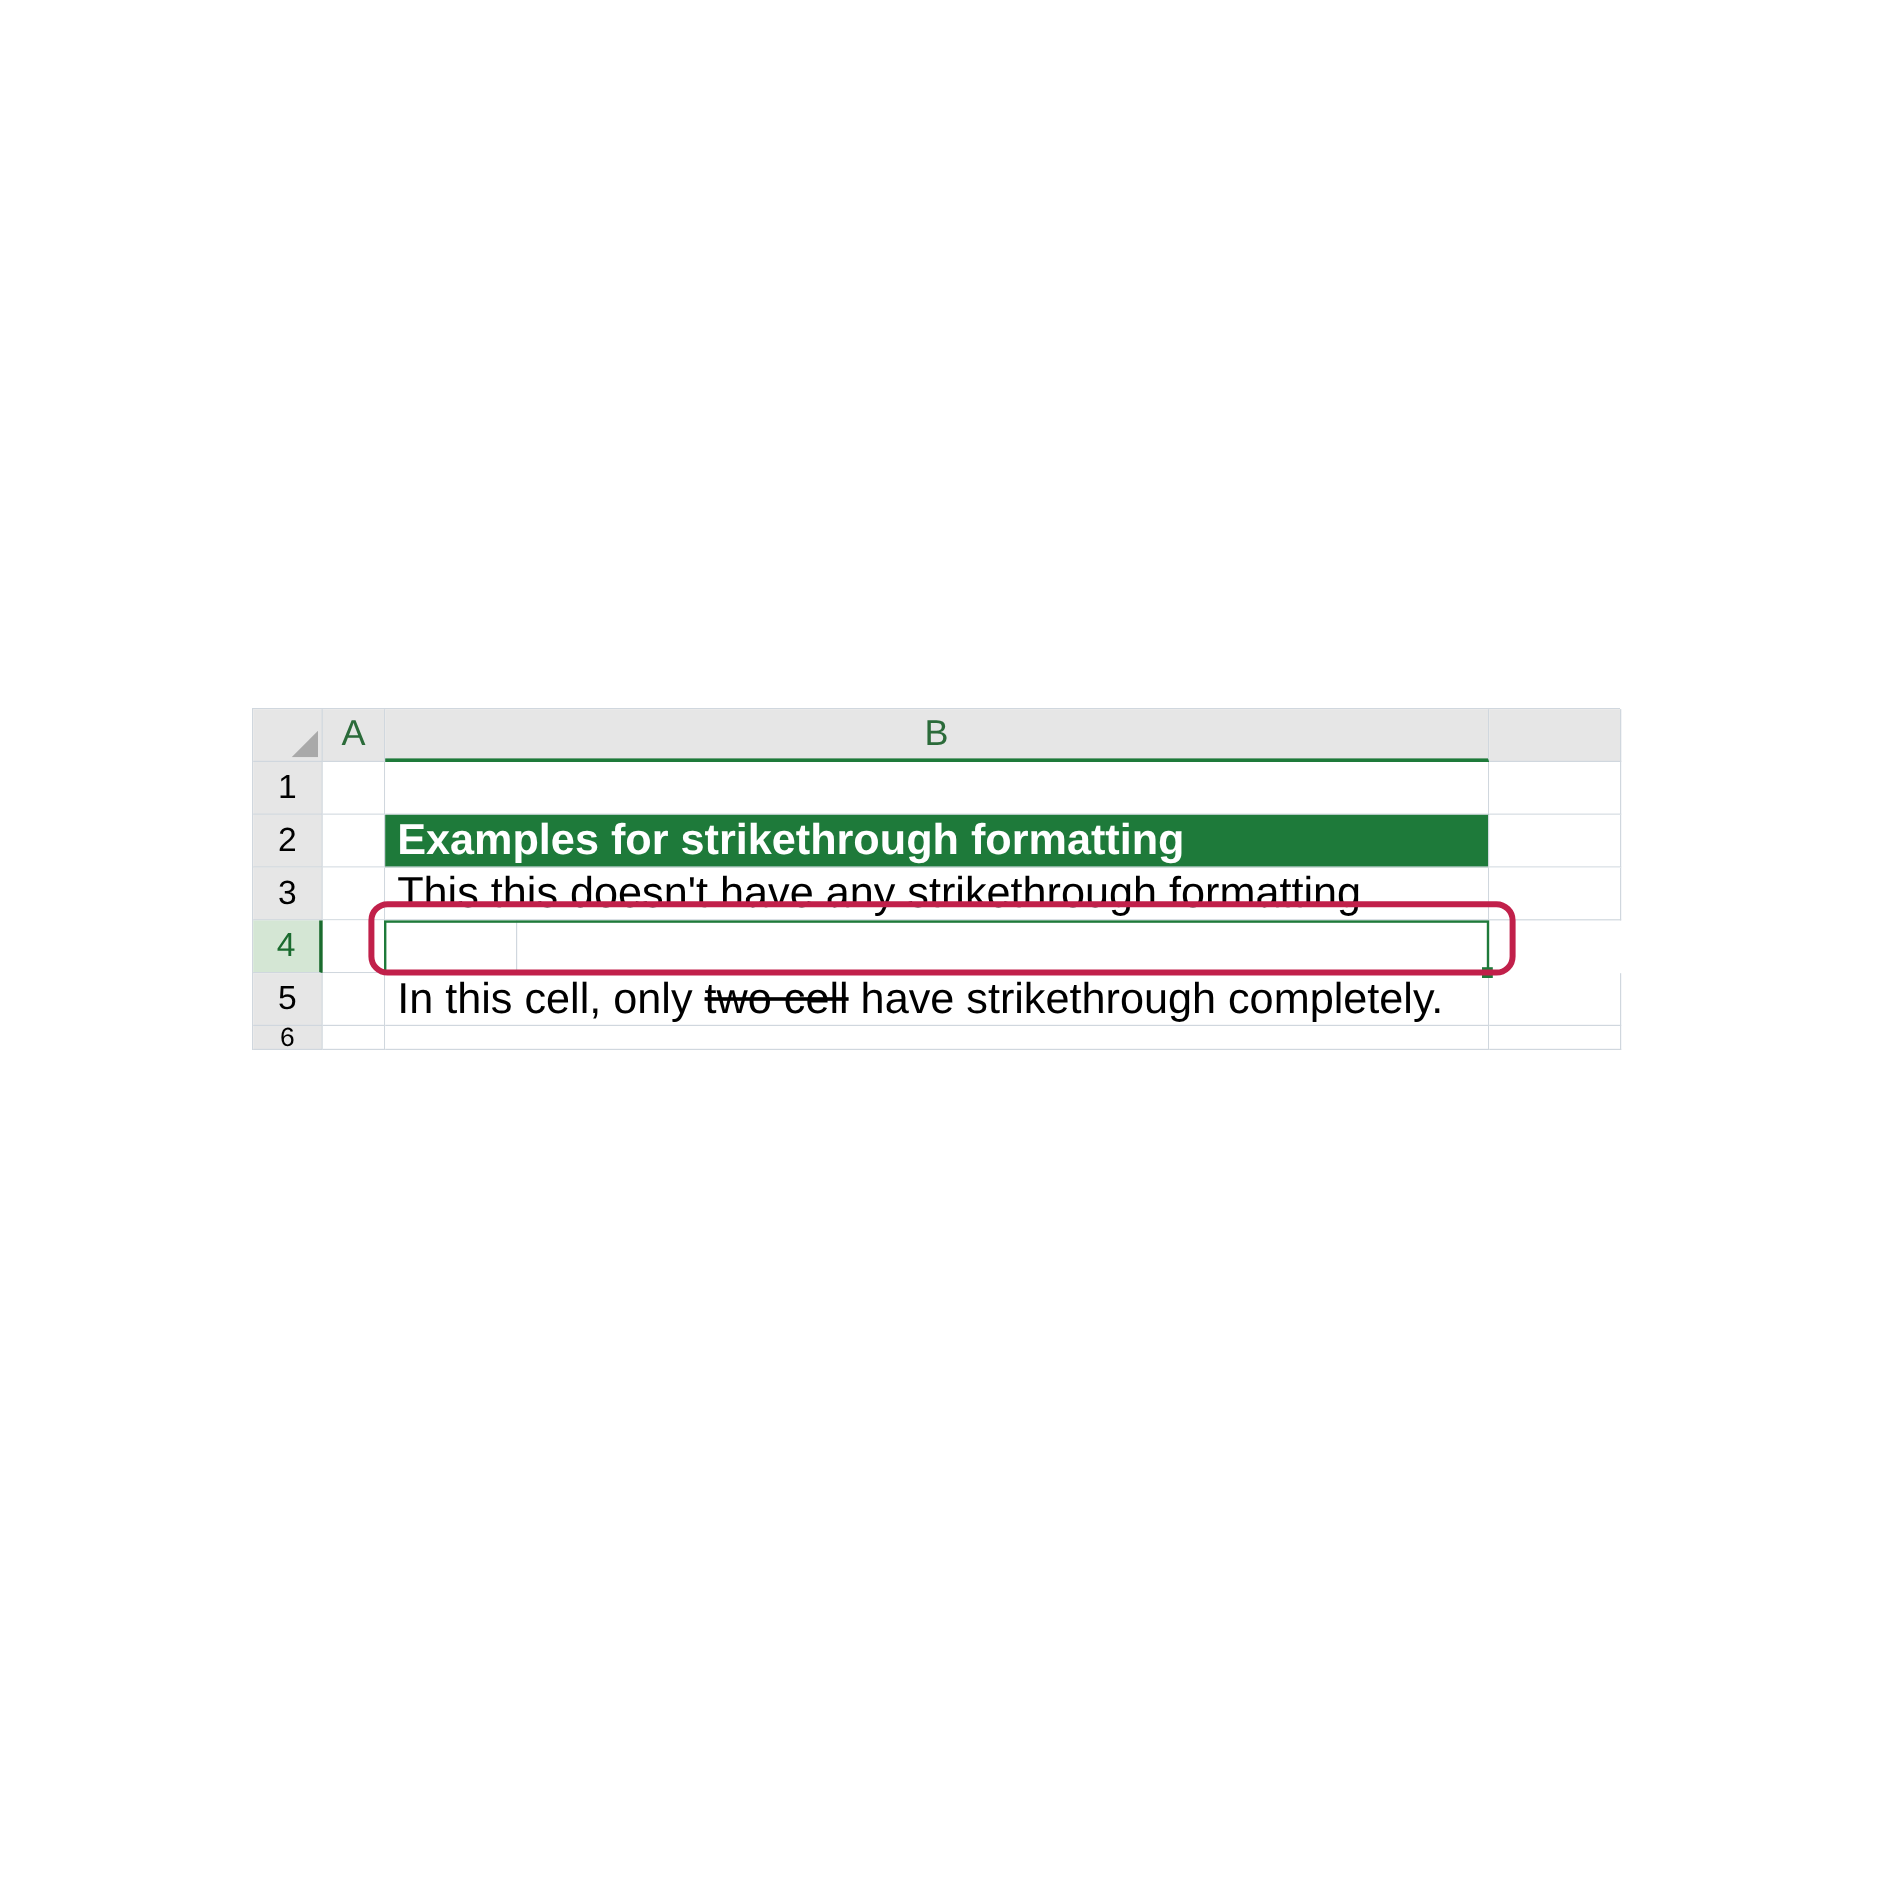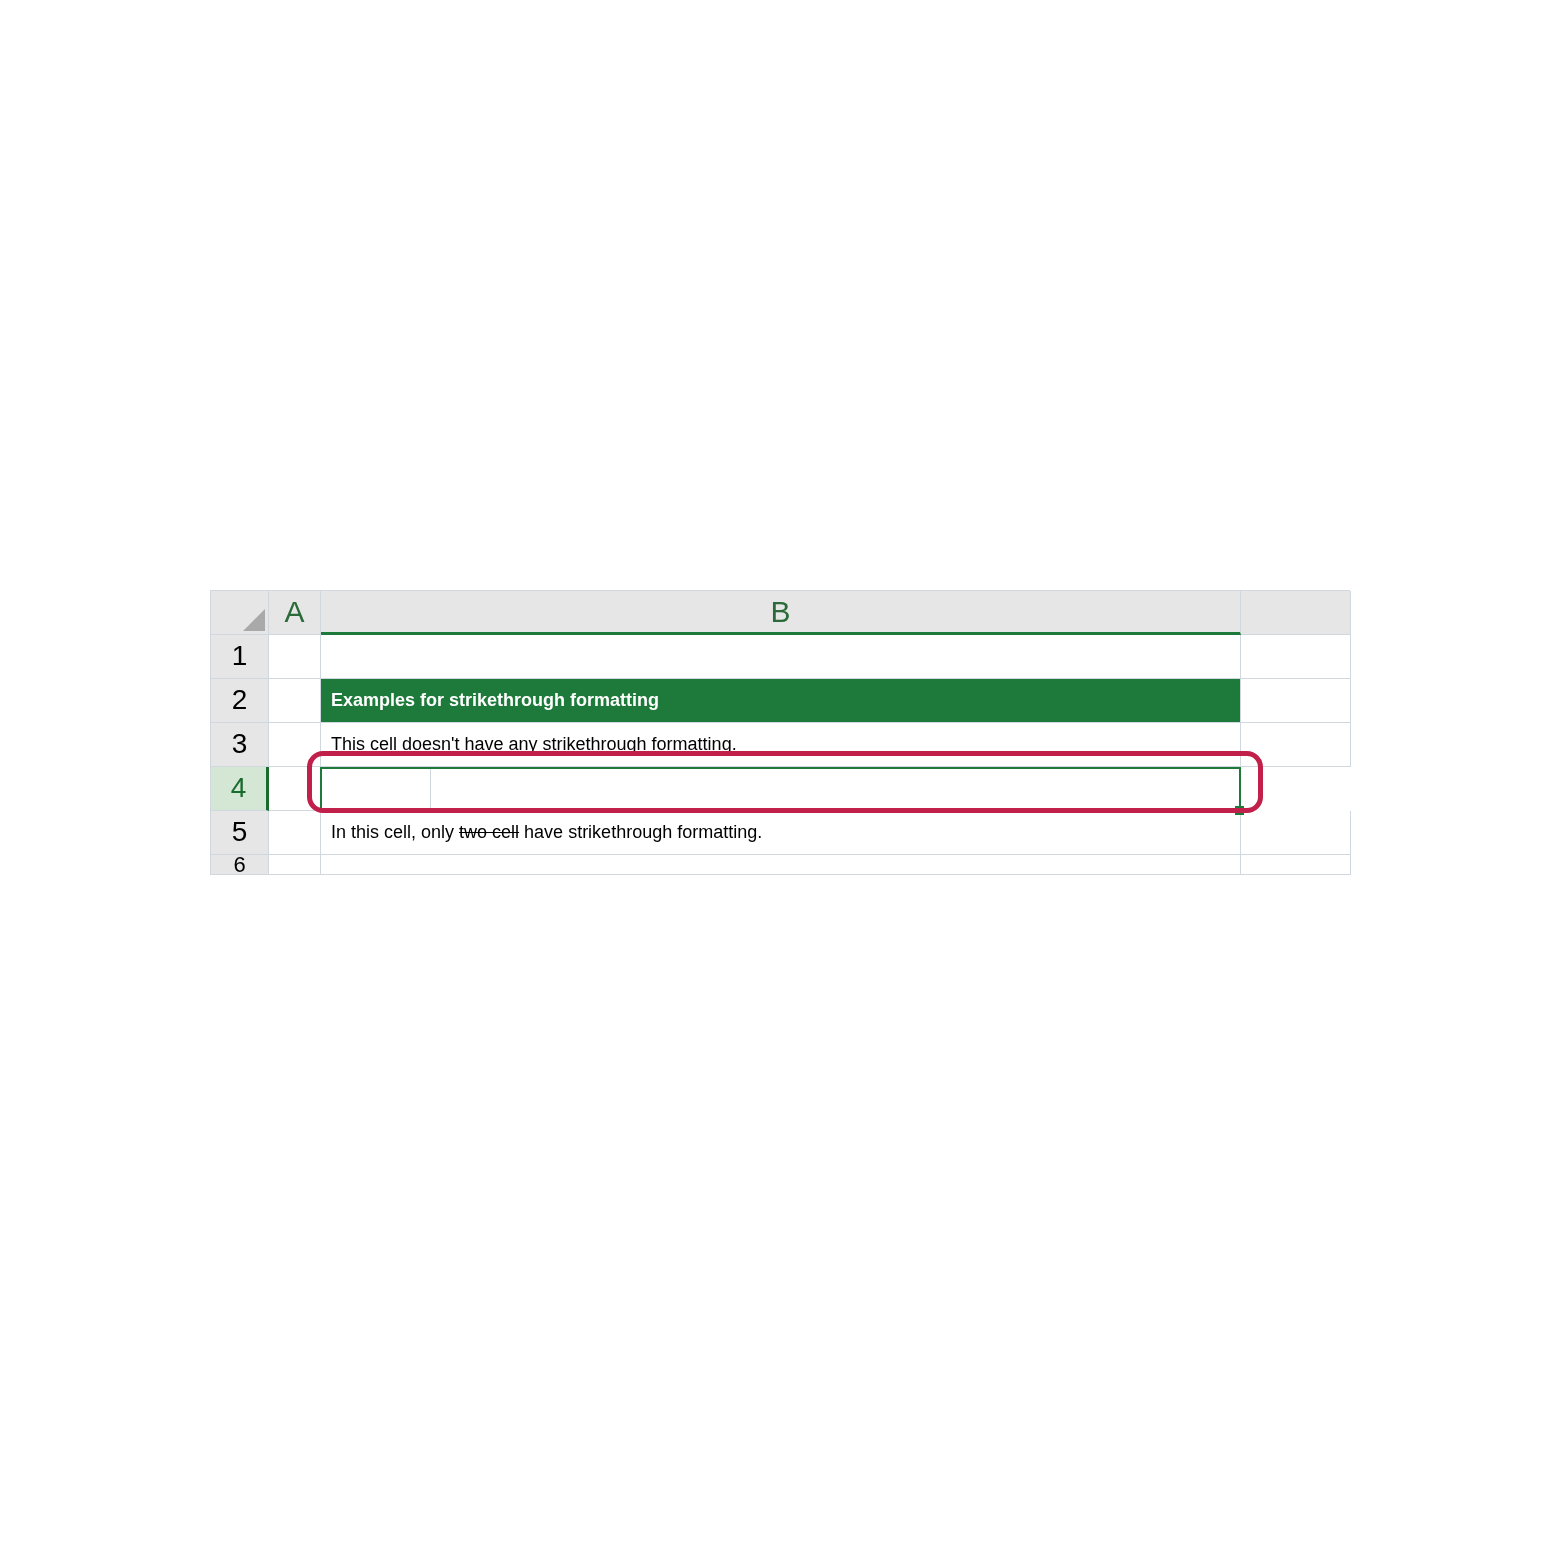--- a/index.html
+++ b/index.html
@@ -19,21 +19,21 @@
     position: relative;
     border-top: 1px solid #d0d7de;
     border-left: 1px solid #d0d7de;
   }
   .row { display: flex; height: 44px; }
   .row.hdr { height: 44px; }
   .cell {
     border-right: 1px solid #d0d7de;
     border-bottom: 1px solid #d0d7de;
     background: #ffffff;
-    font-size: 18px;
+    font-size: 36px;
     line-height: 42px;
     color: #000000;
     padding: 0 6px;
     overflow: hidden;
     white-space: nowrap;
   }
   .hdr .cell {
     background: #e6e6e6;
     color: #2b6b3a;
     text-align: center;
@@ -124,35 +124,35 @@
     <div class="row">
       <div class="cell rowhdr w-corner">2</div>
       <div class="cell w-a"></div>
       <div class="cell w-b b2">Examples for strikethrough formatting</div>
       <div class="cell w-c"></div>
     </div>
 
     <div class="row">
       <div class="cell rowhdr w-corner">3</div>
       <div class="cell w-a"></div>
-      <div class="cell w-b" style="padding-left:10px;">This cell doesn't have any strikethrough formatting.</div>
+      <div class="cell w-b" style="padding-left:10px;">This this doesn't have any strikethrough formatting.</div>
       <div class="cell w-c"></div>
     </div>
 
     <div class="row">
       <div class="cell rowhdr selected w-corner">4</div>
       <div class="cell w-a"></div>
       <div class="cell w-c"></div>
     </div>
 
     <div class="row">
       <div class="cell rowhdr w-corner">5</div>
       <div class="cell w-a"></div>
       <div class="cell w-b" style="padding-left:10px;">
-        <span>In this cell, only </span><span class="strike">two cell</span><span> have strikethrough formatting.</span>
+        <span>In this cell, only </span><span class="strike">two cell</span><span> have strikethrough completely.</span>
       </div>
       <div class="cell w-c"></div>
     </div>
 
     <div class="row last">
       <div class="cell rowhdr w-corner" style="font-size:22px;">6</div>
       <div class="cell w-a"></div>
       <div class="cell w-b"></div>
       <div class="cell w-c"></div>
     </div>

